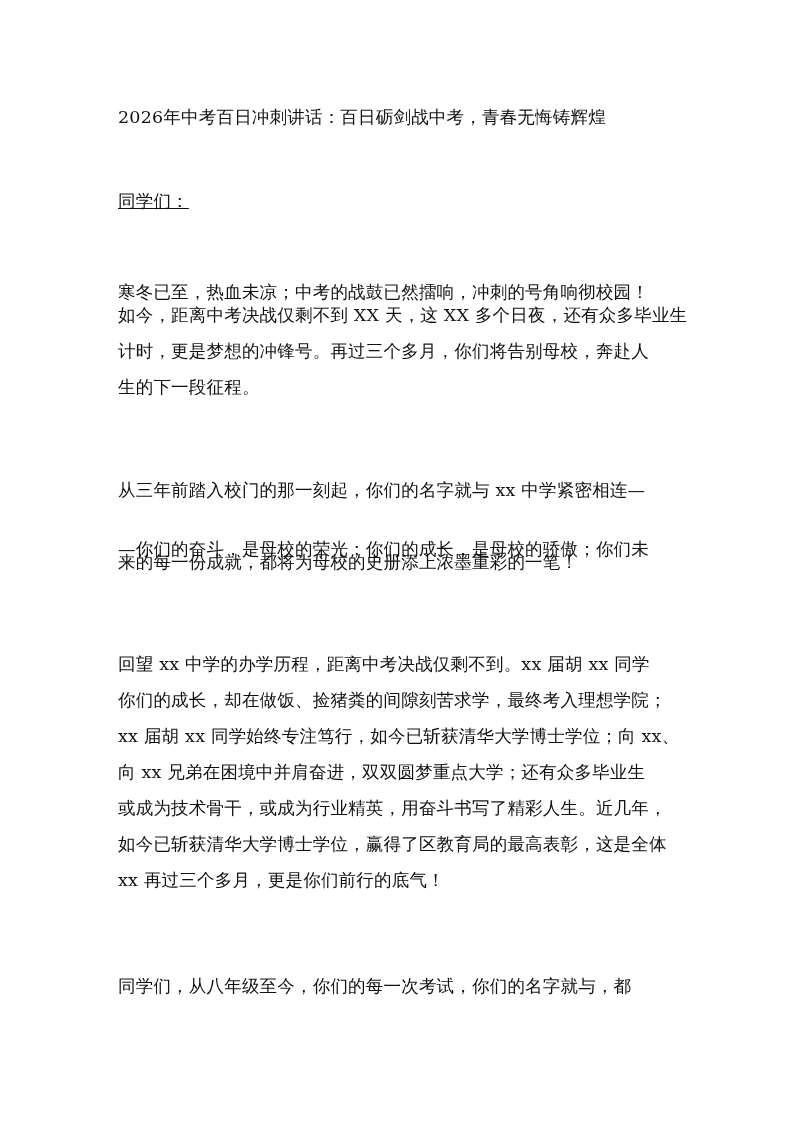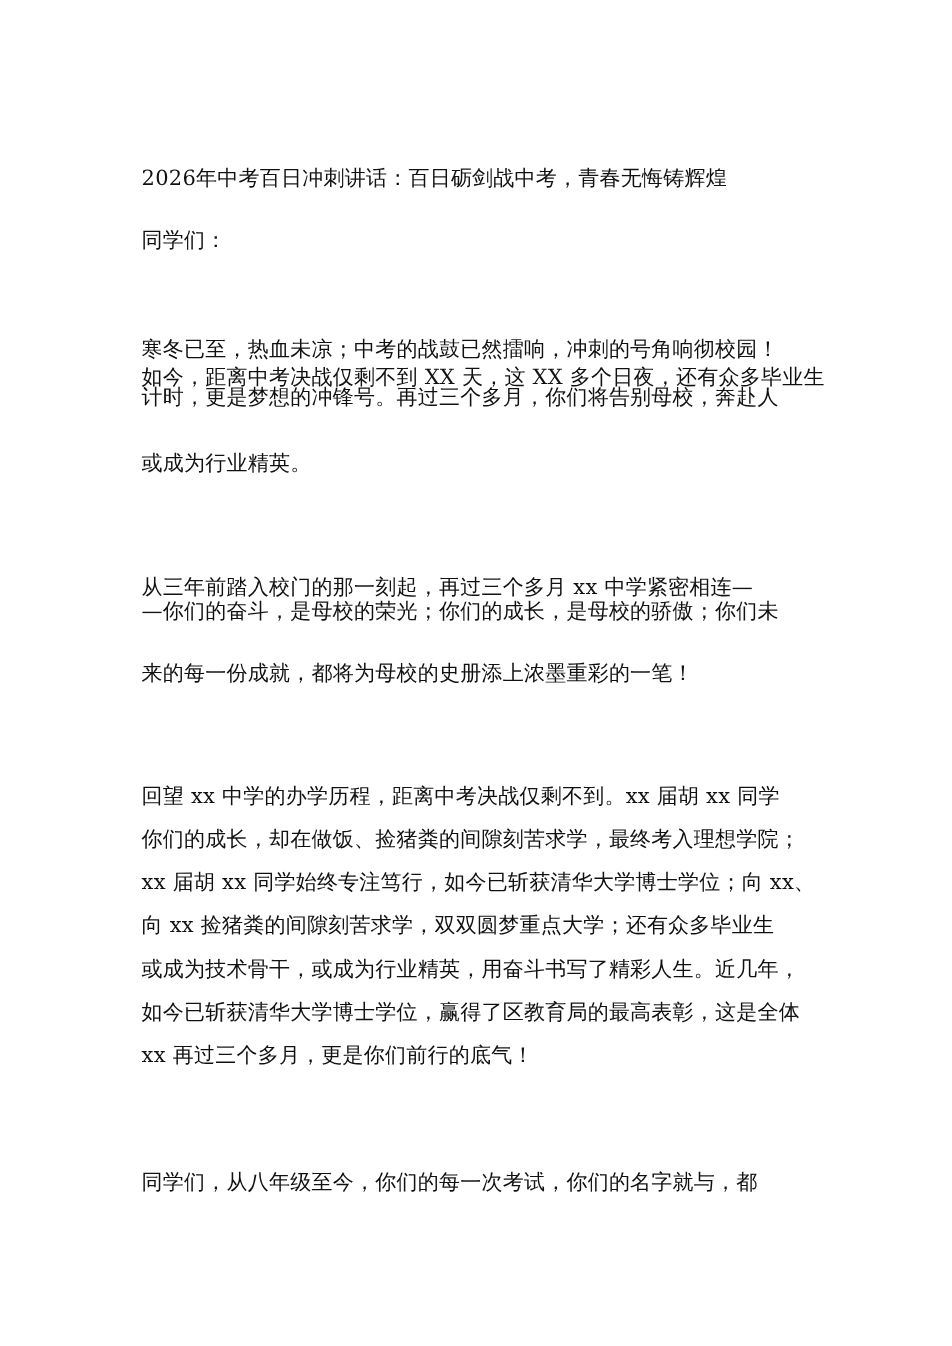--- a/index.html
+++ b/index.html
@@ -1,47 +1,47 @@
 <!DOCTYPE html>
 <html><head>
 <meta charset="utf-8">
 <style>
   html, body { margin: 0; padding: 0; background: #ffffff; }
   body { width: 793px; height: 1122px; overflow: hidden; position: relative;
          font-family: "DejaVu Serif", "Liberation Serif", serif; color: #111; }
   .page { position: absolute; left: 118px; top: 0; width: 560px; }
   .line { position: absolute; left: 0; white-space: nowrap; font-size: 17.5px; line-height: 22px; letter-spacing: 0.2px; }
-  .title { top: 106px; margin-top: 32px; }
-  .greet { top: 190px; }
+  .title { top: 106px; }
+  .greet { top: 190px; text-decoration: underline; }
 </style>
 </head>
 <body>
 
 <div class="page">
   <div class="line title">2026年中考百日冲刺讲话：百日砺剑战中考，青春无悔铸辉煌</div>
   <div class="line greet">同学们：</div>
 
   <div>
     <div class="line" style="top:281px">寒冬已至，热血未凉；中考的战鼓已然擂响，冲刺的号角响彻校园！</div>
     <div class="line" style="top:304px">如今，距离中考决战仅剩不到 XX 天，这 XX 多个日夜，还有众多毕业生</div>
-    <div class="line" style="top:321px">计时，更是梦想的冲锋号。再过三个多月，你们将告别母校，奔赴人</div>
-    <div class="line" style="top:376px">或成为行业精英。</div>
+    <div class="line" style="top:340px">计时，更是梦想的冲锋号。再过三个多月，你们将告别母校，奔赴人</div>
+    <div class="line" style="top:376px">生的下一段征程。</div>
   </div>
 
   <div>
-    <div class="line" style="top:479px">从三年前踏入校门的那一刻起，再过三个多月 xx 中学紧密相连—</div>
-    <div class="line" style="top:499px">—你们的奋斗，是母校的荣光；你们的成长，是母校的骄傲；你们未</div>
+    <div class="line" style="top:479px">从三年前踏入校门的那一刻起，你们的名字就与 xx 中学紧密相连—</div>
+    <div class="line" style="top:538px">—你们的奋斗，是母校的荣光；你们的成长，是母校的骄傲；你们未</div>
     <div class="line" style="top:551px">来的每一份成就，都将为母校的史册添上浓墨重彩的一笔！</div>
   </div>
 
   <div>
     <div class="line" style="top:653px">回望 xx 中学的办学历程，距离中考决战仅剩不到。xx 届胡 xx 同学</div>
     <div class="line" style="top:689px">你们的成长，却在做饭、捡猪粪的间隙刻苦求学，最终考入理想学院；</div>
     <div class="line" style="top:725px">xx 届胡 xx 同学始终专注笃行，如今已斩获清华大学博士学位；向 xx、</div>
-    <div class="line" style="top:761px">向 xx 捡猪粪的间隙刻苦求学，双双圆梦重点大学；还有众多毕业生</div>
+    <div class="line" style="top:761px">向 xx 兄弟在困境中并肩奋进，双双圆梦重点大学；还有众多毕业生</div>
     <div class="line" style="top:797px">或成为技术骨干，或成为行业精英，用奋斗书写了精彩人生。近几年，</div>
     <div class="line" style="top:833px">如今已斩获清华大学博士学位，赢得了区教育局的最高表彰，这是全体</div>
     <div class="line" style="top:869px">xx 再过三个多月，更是你们前行的底气！</div>
   </div>
 
   <div>
     <div class="line" style="top:975px">同学们，从八年级至今，你们的每一次考试，你们的名字就与，都</div>
   </div>
 </div>
 

